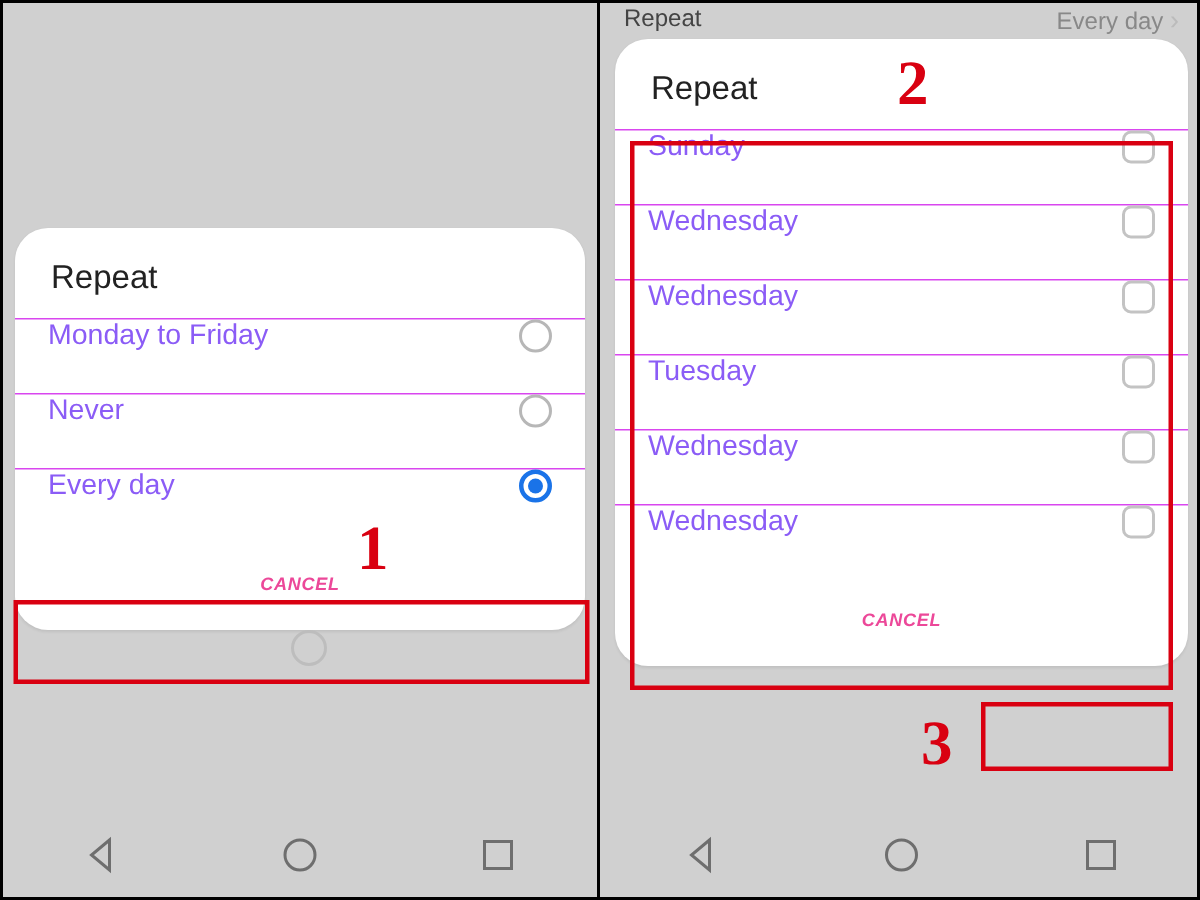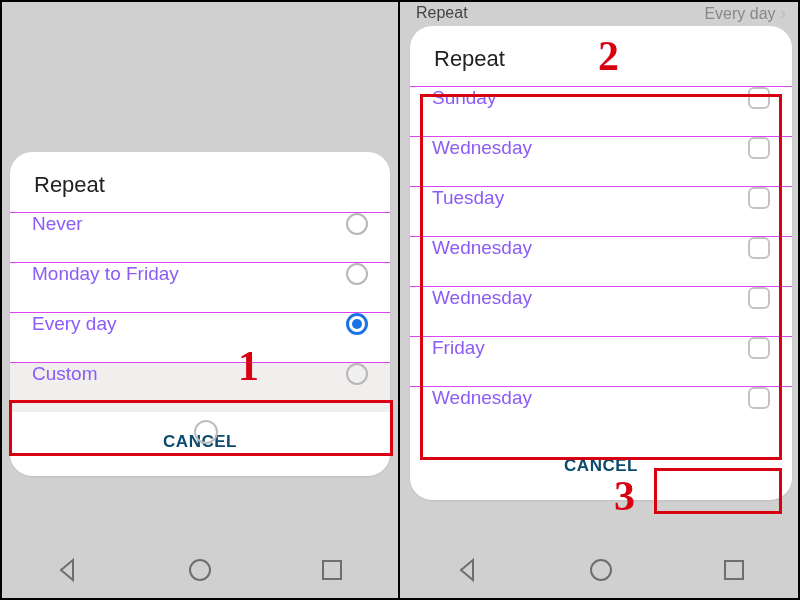--- a/index.html
+++ b/index.html
@@ -84,26 +84,27 @@
     border-radius: 6px;
   }
   .btnbar {
     display: flex;
     justify-content: center;
     gap: 0;
     padding-top: 10px;
   }
   .btnbar.split { justify-content: space-around; }
   .btn {
-    font-size: 17px;
+    font-size: 12px;
     font-weight: 600;
-    color: #0c4a6e;
+    color: #ec4899;
     letter-spacing: 0.5px;
     padding: 10px 26px;
     cursor: pointer;
+    font-style: italic;
   }
 
   
   .navbar {
     position: absolute;
     left: 0; right: 0; bottom: 0;
     height: 52px;
     display: flex;
     justify-content: space-around;
     align-items: center;
@@ -133,34 +134,30 @@
 </style>
 </head>
 <body>
 
 <div class="panel left">
 
   <div class="card" style="top:150px">
     <div class="title">Repeat</div>
 
     <div class="row">
+      <span>Monday to Friday</span>
+      <span class="radio"></span>
+    </div>
+    <div class="row">
       <span>Never</span>
       <span class="radio"></span>
     </div>
     <div class="row">
-      <span>Monday to Friday</span>
-      <span class="radio"></span>
-    </div>
-    <div class="row">
       <span>Every day</span>
       <span class="radio sel"></span>
-    </div>
-    <div class="row highlight">
-      <span>Custom</span>
-      <span class="radio"></span>
     </div>
 
     <div class="btnbar">
       <div class="btn">CANCEL</div>
     </div>
   </div>
 
   <div class="circ" style="left:192px; top:418px"></div>
 
   <div class="navbar">
@@ -200,33 +197,29 @@
 
     <div class="row">
       <span>Sunday</span>
       <span class="chk"></span>
     </div>
     <div class="row">
       <span>Wednesday</span>
       <span class="chk"></span>
     </div>
     <div class="row">
+      <span>Wednesday</span>
+      <span class="chk"></span>
+    </div>
+    <div class="row">
       <span>Tuesday</span>
       <span class="chk"></span>
     </div>
     <div class="row">
       <span>Wednesday</span>
-      <span class="chk"></span>
-    </div>
-    <div class="row">
-      <span>Wednesday</span>
-      <span class="chk"></span>
-    </div>
-    <div class="row">
-      <span>Friday</span>
       <span class="chk"></span>
     </div>
     <div class="row">
       <span>Wednesday</span>
       <span class="chk"></span>
     </div>
 
     <div class="btnbar split">
       <div class="btn">CANCEL</div>
     </div>

